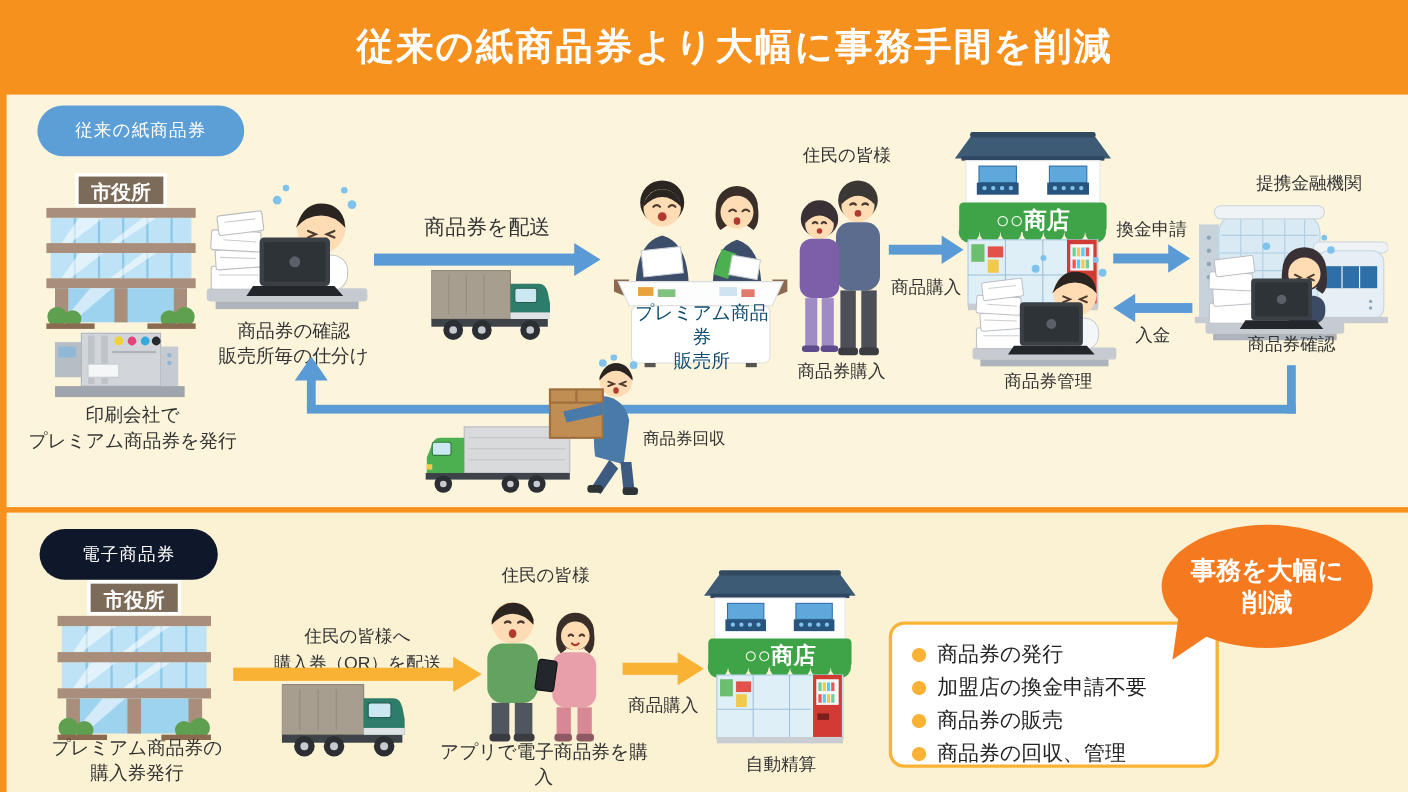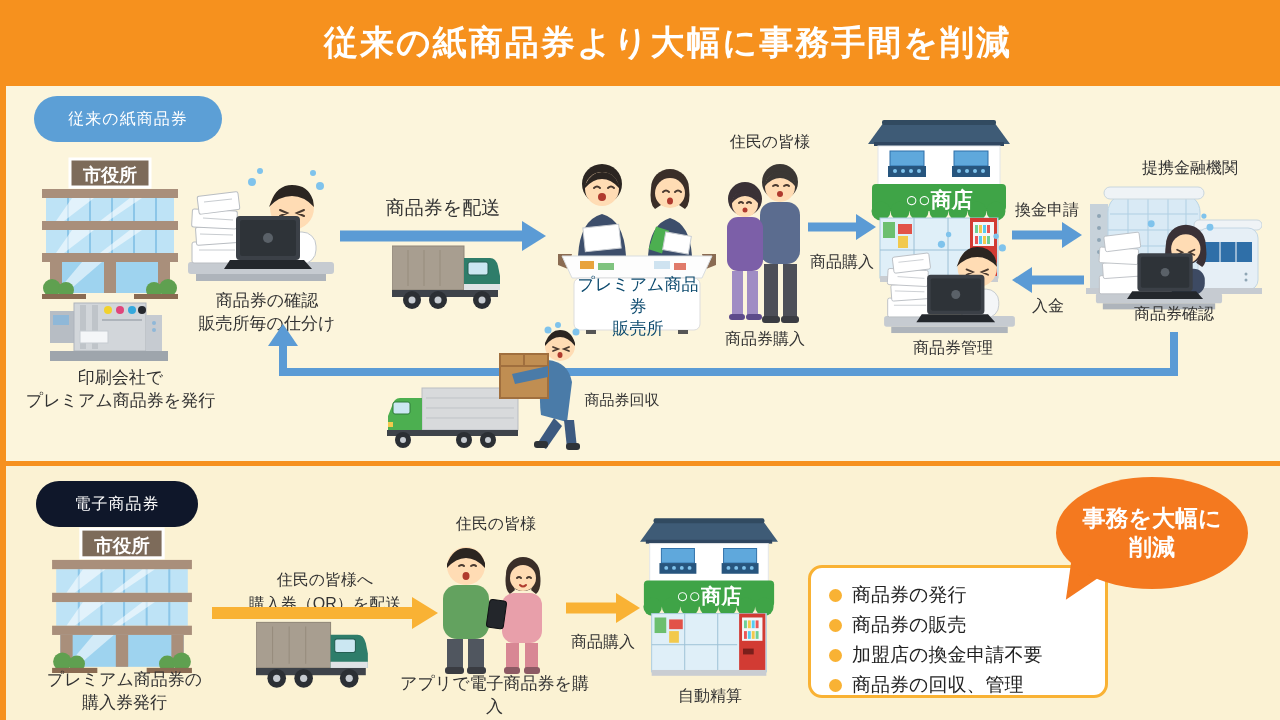--- a/index.html
+++ b/index.html
@@ -499,25 +499,25 @@
   <div class="lbl" style="left:666px;top:684px;width:88px">自動精算</div>
 
   <div class="benefits">
     <ul>
       <li>
           <span class="dot"></span>
           <span>商品券の発行</span>
         </li>
       <li>
           <span class="dot"></span>
-          <span>商品券の販売</span>
+          <span>加盟店の換金申請不要</span>
         </li>
       <li>
           <span class="dot"></span>
-          <span>加盟店の換金申請不要</span>
+          <span>商品券の販売</span>
         </li>
       <li>
           <span class="dot"></span>
           <span>商品券の回収、管理</span>
         </li>
     </ul>
   </div>
 
   <div class="bubble-tail"></div>
   <div class="bubble">

